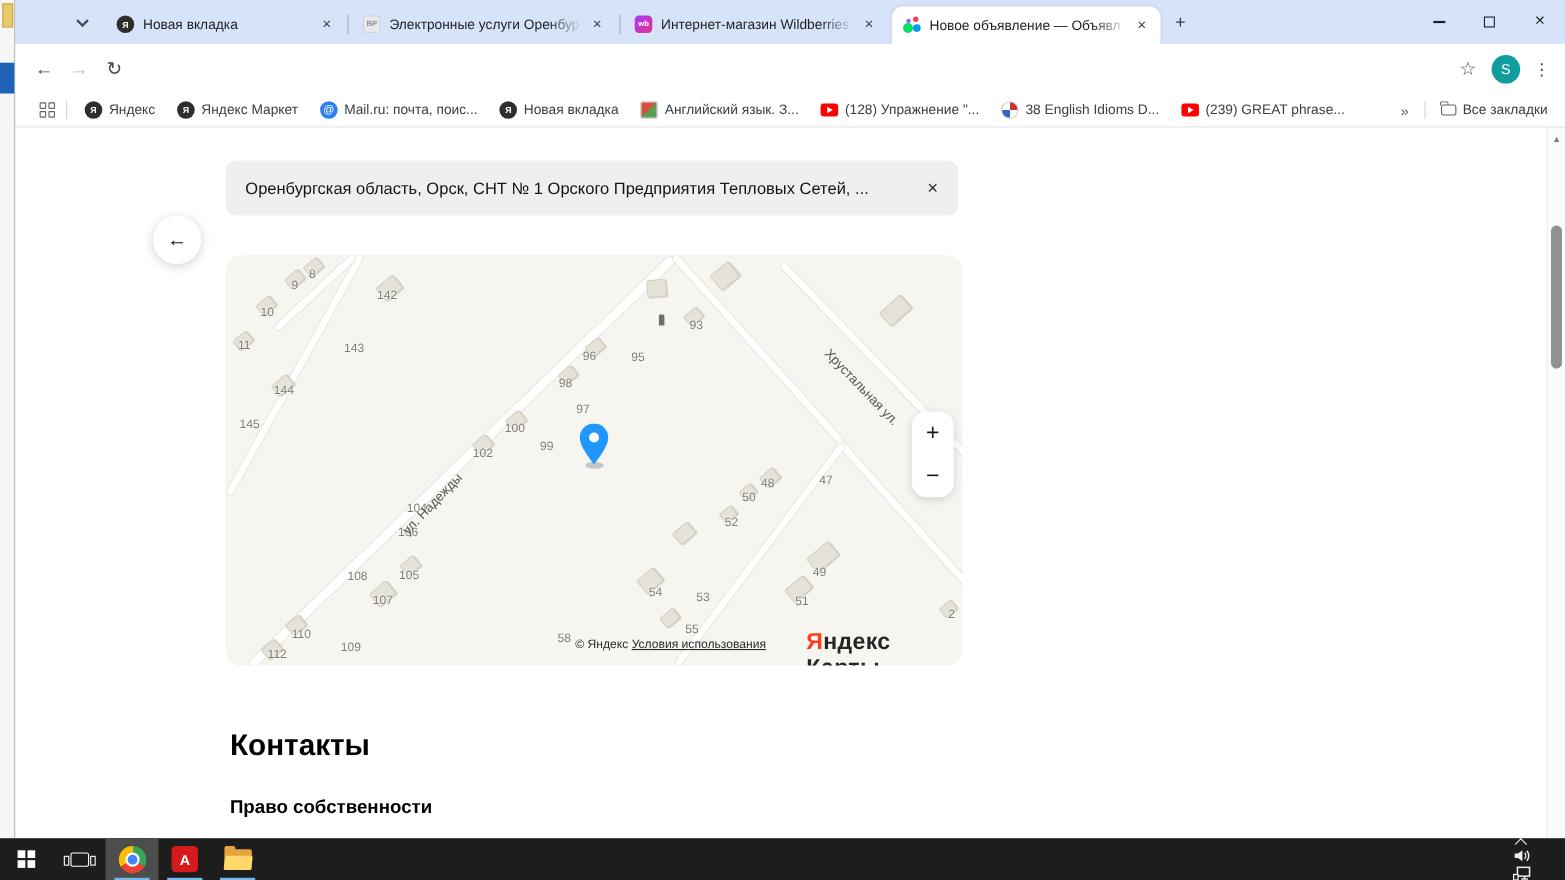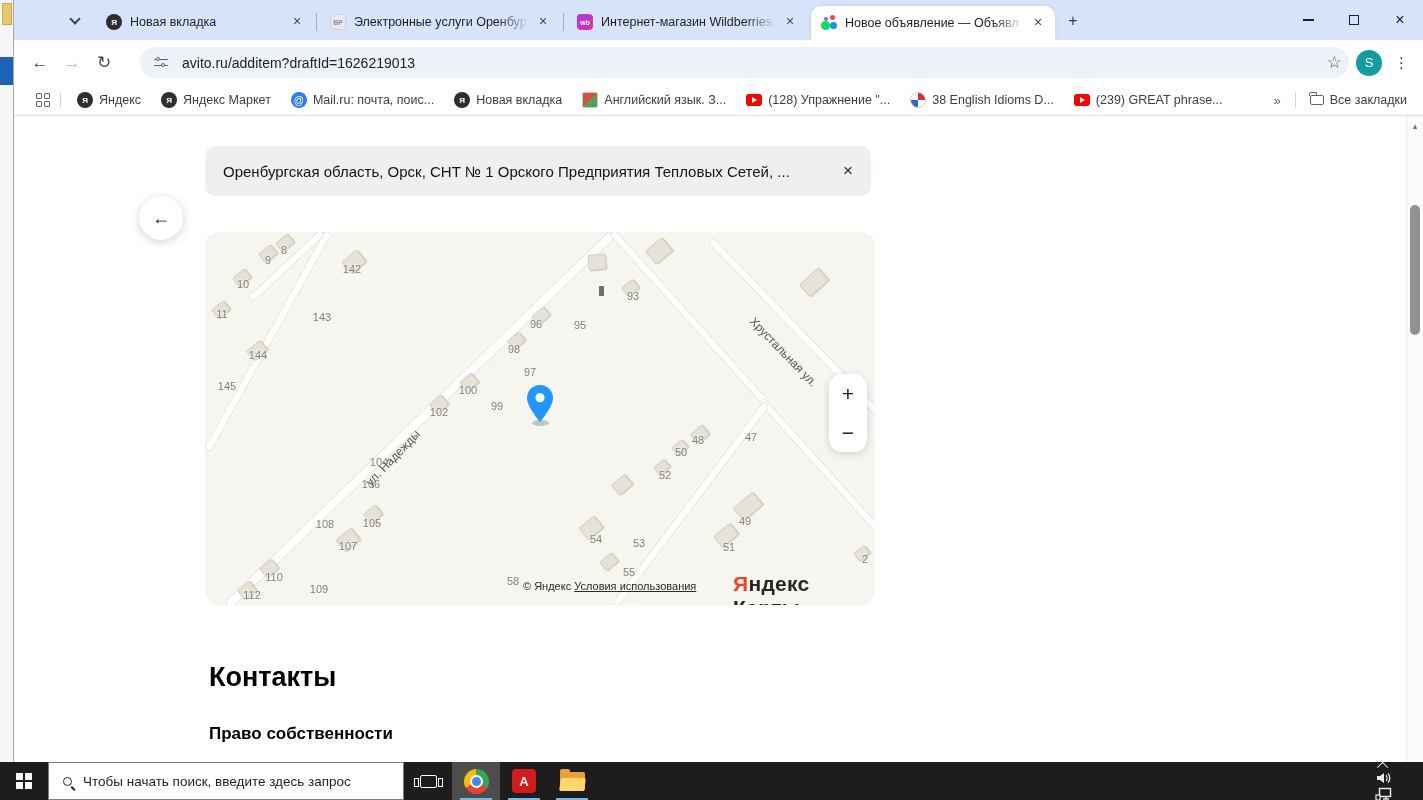--- a/index.html
+++ b/index.html
@@ -193,29 +193,20 @@
             <span class="sq"></span>
           </div>
         <div class="winbtn close-x">×</div>
       </div>
     </div>
 
     <div id="toolbar">
       <span class="nav-ic" style="margin-left:10px;">←</span>
       <span class="nav-ic disabled">→</span>
       <span class="nav-ic">↻</span>
-      <div id="urlbar">
-        <span class="tune">
-            <i></i>
-            <i></i>
-            <b></b>
-            <b></b>
-          </span>
-        <span id="url-text">avito.ru/additem?draftId=1626219013</span>
-      </div>
     </div>
     <div id="toolbar-right">
       <span class="star">☆</span>
       <span id="avatar">S</span>
       <span class="kebab">⋮</span>
     </div>
 
     <div id="bookmarks">
       <span class="grid4">
           <i></i>
@@ -381,24 +372,20 @@
 
   <div id="taskbar">
     <div id="start">
         <span class="winlogo">
           <i></i>
           <i></i>
           <i></i>
           <i></i>
         </span>
       </div>
-    <div id="tsearch">
-      <span class="mag"></span>
-      <span>Чтобы начать поиск, введите здесь запрос</span>
-    </div>
     <div class="tbtn">
         <span class="tview"></span>
       </div>
     <div class="tbtn open activewin">
         <span class="chrome-icon">
           <i></i>
         </span>
       </div>
     <div class="tbtn open">
         <span class="acrobat">A</span>

